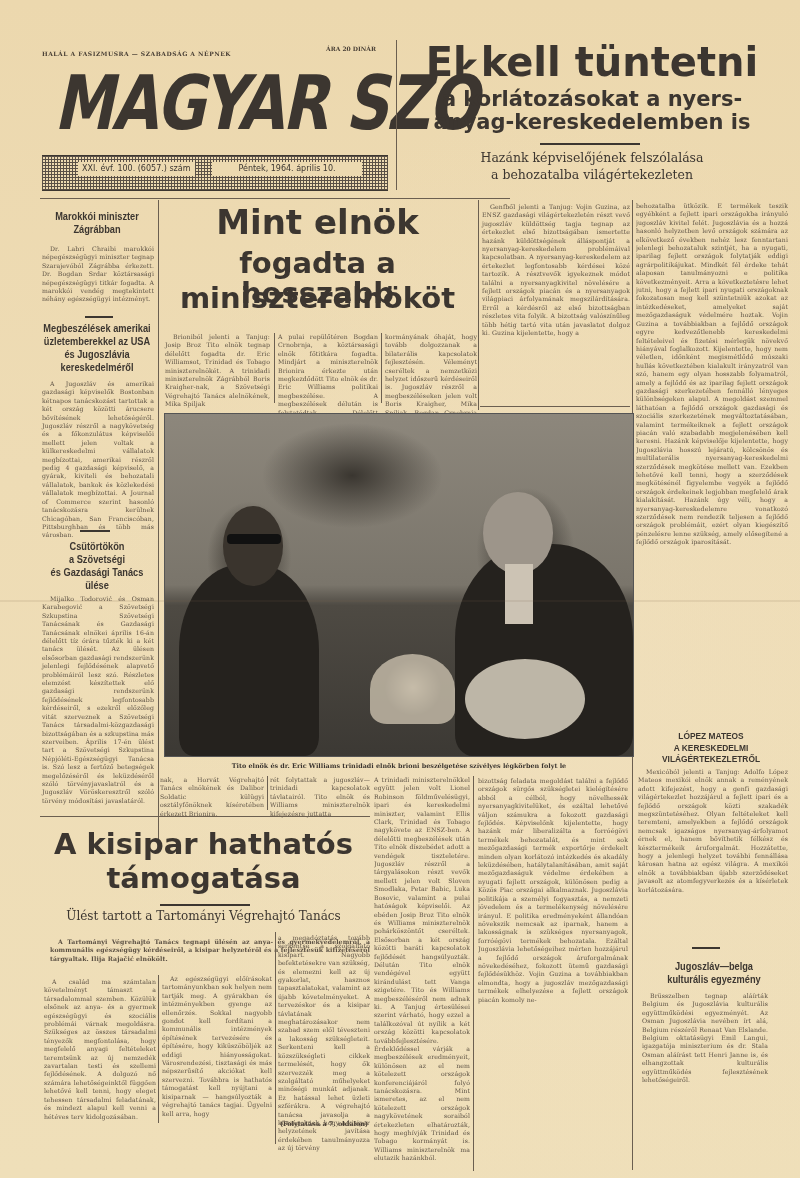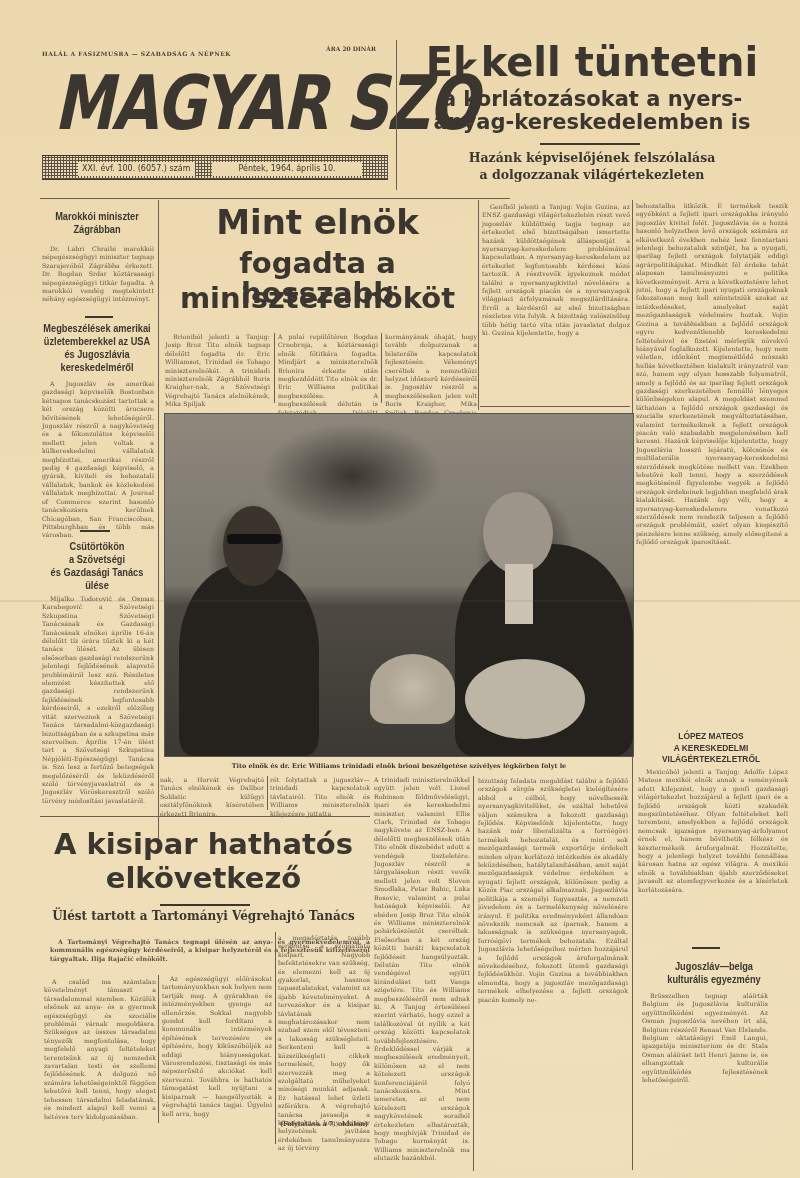--- a/index.html
+++ b/index.html
@@ -23,31 +23,31 @@
 
   
   .motto { font-size: 6px; font-weight: bold; letter-spacing: 0.5px; color: #4a4036; }
   .price { font-size: 6px; font-weight: bold; color: #4a4036; }
   .mast-title {
     font-family: "DejaVu Sans", sans-serif; font-weight: bold;
     font-size: 60px; letter-spacing: -2px; color: #3c3630;
     transform: skewX(-12deg) scaleY(1.25); transform-origin: left bottom;
   }
   .dateband {
-    height: 25px; border-top: 1px solid #3c3630; border-bottom: 1px solid #3c3630;
+    height: 36px; border-top: 1px solid #3c3630; border-bottom: 1px solid #3c3630;
     background-image: repeating-linear-gradient(90deg, #5a5046 0 1px, transparent 1px 3px),
                       repeating-linear-gradient(0deg, #5a5046 0 1px, transparent 1px 3px);
   }
   .dateband .box {
     position: absolute; top: 6px; height: 14px; background: #ecd9b0;
     font-family: "DejaVu Sans", sans-serif; font-size: 8px; line-height: 14px; padding: 0 4px; color: #3c3630;
   }
 
   .big-head { font-family: "DejaVu Sans", sans-serif; font-weight: bold; color: #3c3630; text-align: center; }
-  .sub-head { font-family: "DejaVu Serif", serif; font-weight: bold; color: #3c3630; text-align: center; }
+  .sub-head { font-family: "DejaVu Serif", serif; font-weight: normal; color: #3c3630; text-align: center; }
   .side-head { font-family: "Liberation Sans", sans-serif; font-weight: bold; color: #3c3630; text-align: center; transform: scaleX(0.88); }
 
   .photo {
     background:
       radial-gradient(ellipse 60px 80px at 18% 42%, #2c2822 0%, rgba(0,0,0,0) 70%),
       radial-gradient(ellipse 70px 90px at 77% 40%, #2e2a25 0%, rgba(0,0,0,0) 70%),
       radial-gradient(ellipse 60px 60px at 70% 82%, #d2c8b4 0%, rgba(0,0,0,0) 70%),
       radial-gradient(ellipse 40px 40px at 53% 80%, #b8ae9a 0%, rgba(0,0,0,0) 70%),
       radial-gradient(ellipse 120px 70px at 40% 18%, #3a3630 0%, rgba(0,0,0,0) 75%),
       linear-gradient(180deg, #8d877c 0%, #7a756b 50%, #4e4a43 56%, #3c3934 100%);
@@ -69,21 +69,21 @@
     <div class="box" style="left:36px;">XXI. évf. 100. (6057.) szám</div>
     <div class="box" style="left:170px;width:150px;text-align:center;">Péntek, 1964. április 10.</div>
   </div>
   <div class="col-rule" style="left:396px;top:40px;height:150px;"></div>
 
   <div class="abs big-head" style="left:402px;top:40px;width:380px;font-size:40px;line-height:44px;text-align:center;">El kell tüntetni</div>
   <div class="abs big-head" style="left:402px;top:87px;width:380px;font-size:21px;line-height:24px;">a korlátozásokat a nyers-</div>
   <div class="abs big-head" style="left:402px;top:110px;width:380px;font-size:21px;line-height:24px;">anyag-kereskedelemben is</div>
   <div class="h-rule" style="left:540px;top:143px;width:100px;height:2px;background:#3c3630;"></div>
   <div class="abs sub-head" style="left:402px;top:150px;width:380px;font-size:12.5px;line-height:16px;">Hazánk képviselőjének felszólalása</div>
-  <div class="abs sub-head" style="left:402px;top:167px;width:380px;font-size:12.5px;line-height:16px;">a dolgozzanak világértekezleten</div>
+  <div class="abs sub-head" style="left:402px;top:167px;width:380px;font-size:12.5px;line-height:16px;">a behozatalba világértekezleten</div>
 
   <div class="h-rule" style="left:40px;top:198px;width:470px;"></div>
 
   <div class="col-rule" style="left:158px;top:200px;height:650px;"></div>
 
   <div class="abs side-head" style="left:40px;top:210px;width:114px;font-size:10.5px;line-height:13px;">
     <div>Marokkói miniszter</div>
     <div>Zágrábban</div>
   </div>
   <div class="abs tiny" style="left:42px;top:245px;width:112px;text-indent:8px;">Dr. Labri Chraibi marokkói népegészségügyi miniszter tegnap Szarajevóból Zágrábba érkezett. Dr. Bogdan Srdar köztársasági népegészségügyi titkár fogadta. A marokkói vendég megtekintett néhány egészségügyi intézményt.</div>
@@ -139,21 +139,21 @@
   <div class="abs tiny" style="left:270px;top:776px;width:100px;">rét folytattak a jugoszláv—trinidadi kapcsolatok távlatairól. Tito elnök és Williams miniszterelnök kifejezésre juttatta</div>
   <div class="col-rule" style="left:473px;top:776px;height:395px;"></div>
 
   <div class="abs tiny" style="left:374px;top:776px;width:96px;height:390px;overflow:hidden;">A trinidadi miniszterelnökkel együtt jelen volt Lionel Robinson földművelésügyi, ipari és kereskedelmi miniszter, valamint Ellis Clark, Trinidad és Tobago nagykövete az ENSZ-ben.  A délelőtti megbeszélések után Tito elnök díszebédet adott a vendégek tiszteletére. Jugoszláv részről a tárgyalásokon részt vevők mellett jelen volt Sloven Smodlaka, Petar Babic, Luka Bosovic, valamint a pulai hatóságok képviselői. Az ebéden Josip Broz Tito elnök és Williams miniszterelnök pohárköszöntőt cseréltek. Elsősorban a két ország közötti baráti kapcsolatok fejlődését hangsúlyozták.  Délután Tito elnök vendégével együtt kirándulást tett Vanga szigetére.  Tito és Williams megbeszéléséről nem adnak ki. A Tanjug értesülései szerint várható, hogy ezzel a találkozóval út nyílik a két ország közötti kapcsolatok továbbfejlesztésére. Érdeklődéssel várják a megbeszélések eredményeit, különösen az el nem kötelezett országok konferenciájáról folyó tanácskozásra. Mint ismeretes, az el nem kötelezett országok nagykövetének soraiból értekezleten elhatározták, hogy meghívják Trinidad és Tobago kormányát is.  Williams miniszterelnök ma elutazik hazánkból.</div>
 
   <div class="abs tiny" style="left:478px;top:777px;width:150px;height:330px;overflow:hidden;text-indent:0;">bizottság feladata megoldást találni a fejlődő országok sürgős szükségletei kielégítésére abból a célból, hogy növelhessék nyersanyagkivitelüket, és ezáltal lehetővé váljon számukra a fokozott gazdasági fejlődés.  Képviselőnk kijelentette, hogy hazánk már liberalizálta a forróégövi termékek behozatalát, és mint sok mezőgazdasági termék exportőrje érdekelt minden olyan korlátozó intézkedés és akadály leküzdésében, hatálytalanításában, amit saját mezőgazdaságuk védelme érdekében a nyugati fejlett országok, különösen pedig a Közös Piac országai alkalmaznak.  Jugoszlávia politikája a személyi fogyasztás, a nemzeti jövedelem és a termelékenység növelésére irányul. E politika eredményeként állandóan növekszik nemcsak az iparnak, hanem a lakosságnak is szükséges nyersanyagok, forróégövi termékek behozatala. Ezáltal Jugoszlávia lehetőségeihez mérten hozzájárul a fejlődő országok áruforgalmának növekedéséhez, fokozott ütemű gazdasági fejlődésükhöz.  Vojin Guzina a továbbiakban elmondta, hogy a jugoszláv mezőgazdasági termékek elhelyezése a fejlett országok piacán komoly ne-</div>
 
   <div class="h-rule" style="left:40px;top:816px;width:330px;"></div>
 
   <div class="abs big-head" style="left:36px;top:828px;width:335px;font-size:29px;line-height:32px;">A kisipar hathatós</div>
-  <div class="abs big-head" style="left:36px;top:862px;width:335px;font-size:29px;line-height:32px;">elkövetkező</div>
+  <div class="abs big-head" style="left:36px;top:862px;width:335px;font-size:29px;line-height:32px;">támogatása</div>
   <div class="h-rule" style="left:160px;top:904px;width:90px;height:2px;background:#3c3630;"></div>
   <div class="abs sub-head" style="left:36px;top:908px;width:335px;font-size:12px;line-height:16px;">Ülést tartott a Tartományi Végrehajtó Tanács</div>
   <div class="abs tiny" style="left:50px;top:938px;width:320px;font-weight:bold;text-indent:8px;">A Tartományi Végrehajtó Tanács tegnapi ülésén az anya- és gyermekvédelemről, a kommunális egészségügy kérdéseiről, a kisipar helyzetéről és a fejlesztésük kifizetéséről tárgyaltak. Ilija Rajačić elnökölt.</div>
 
   <div class="abs tiny" style="left:44px;top:978px;width:112px;text-indent:8px;">A család ma számtalan követelményt támaszt a társadalommal szemben. Közülük elsőnek az anya- és a gyermek egészségügyi és szociális problémái várnak megoldásra. Szükséges az összes társadalmi tényezők megfontolása, hogy megfelelő anyagi feltételeket teremtsünk az új nemzedék zavartalan testi és szellemi fejlődésének. A dolgozó nő számára lehetőségeinktől függően lehetővé kell tenni, hogy eleget tehessen társadalmi feladatának, és mindezt alapul kell venni a hétéves terv kidolgozásában.</div>
   <div class="col-rule" style="left:158px;top:975px;height:148px;"></div>
   <div class="abs tiny" style="left:162px;top:975px;width:110px;text-indent:8px;">Az egészségügyi előírásokat tartományunkban sok helyen nem tartják meg. A gyárakban és intézményekben gyenge az ellenőrzés. Sokkal nagyobb gondot kell fordítani a kommunális intézmények építésének tervezésére és építésére, hogy kiküszöböljék az eddigi hiányosságokat. Városrendezési, tisztasági és más népszerűsítő akciókat kell szervezni.  Továbbra is hathatós támogatást kell nyújtani a kisiparnak — hangsúlyozták a végrehajtó tanács tagjai. Ügyelni kell arra, hogy</div>
   <div class="col-rule" style="left:275px;top:932px;height:212px;"></div>
   <div class="abs tiny" style="left:278px;top:934px;width:92px;">a megadóztatás tovább serkentse a szolgáltató kisipart. Nagyobb befektetésekre van szükség, és elemezni kell az új gyakorlat, hasznos tapasztalatokat, valamint az újabb követelményeket. A tervezéskor és a kisipar távlatának meghatározásakor nem szabad szem elől téveszteni a lakosság szükségleteit. Serkenteni kell a közszükségleti cikkek termelését, hogy ők szervezzék meg a szolgáltató műhelyeket minőségi munkát adjanak. Ez hatással lehet üzleti szférákra. A végrehajtó tanácsa javasolja a községeknek, hogy a kisipar helyzetének javítása érdekében tanulmányozza az új törvény</div>
   <div class="abs" style="left:278px;top:1120px;width:92px;font-size:6.5px;font-weight:bold;text-align:center;">(Folytatása a 7. oldalon)</div>

